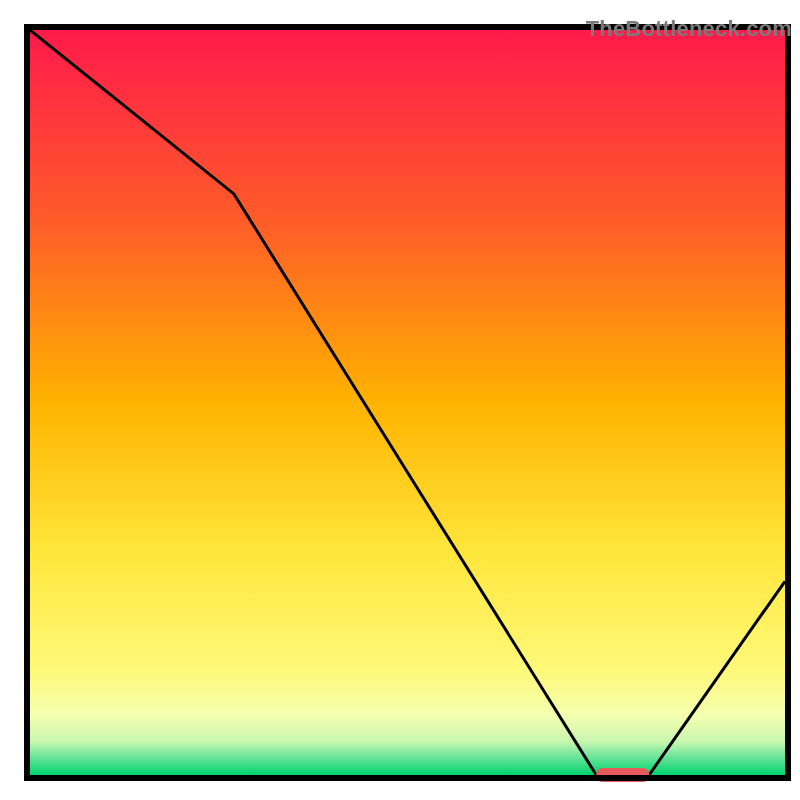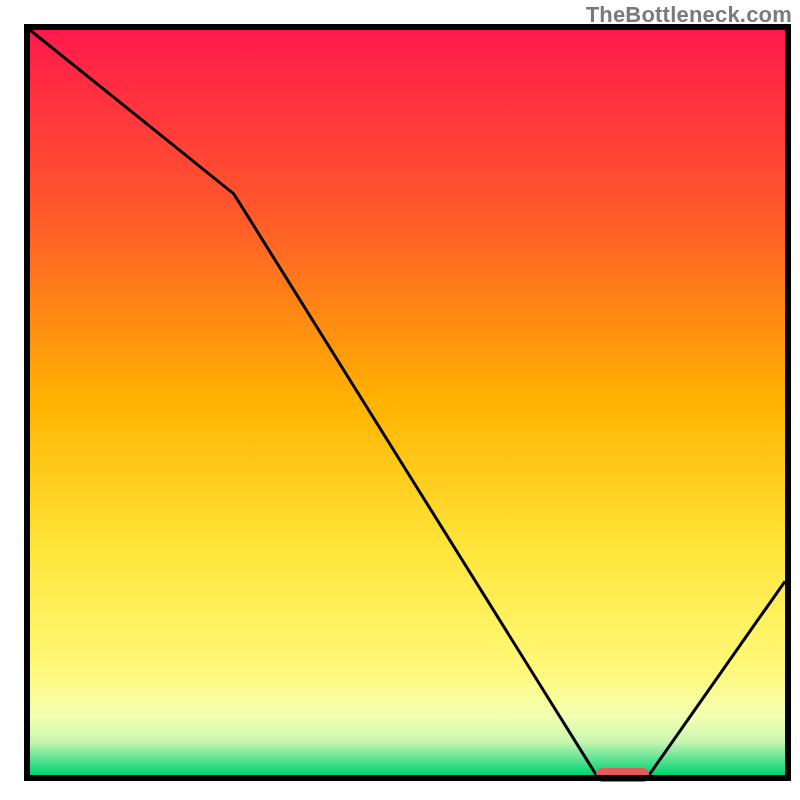--- a/index.html
+++ b/index.html
@@ -11,21 +11,21 @@
     font-family: Arial, Helvetica, sans-serif;
     background: #ffffff;
   }
   .stage {
     position: relative;
     width: 800px;
     height: 800px;
   }
   .watermark {
     position: absolute;
-    top: 2px;
+    top: 16px;
     right: 8px;
     font-size: 22px;
     font-weight: 600;
     color: #7a7a7a;
     letter-spacing: 0.2px;
     user-select: none;
   }
   svg {
     position: absolute;
     top: 0;

